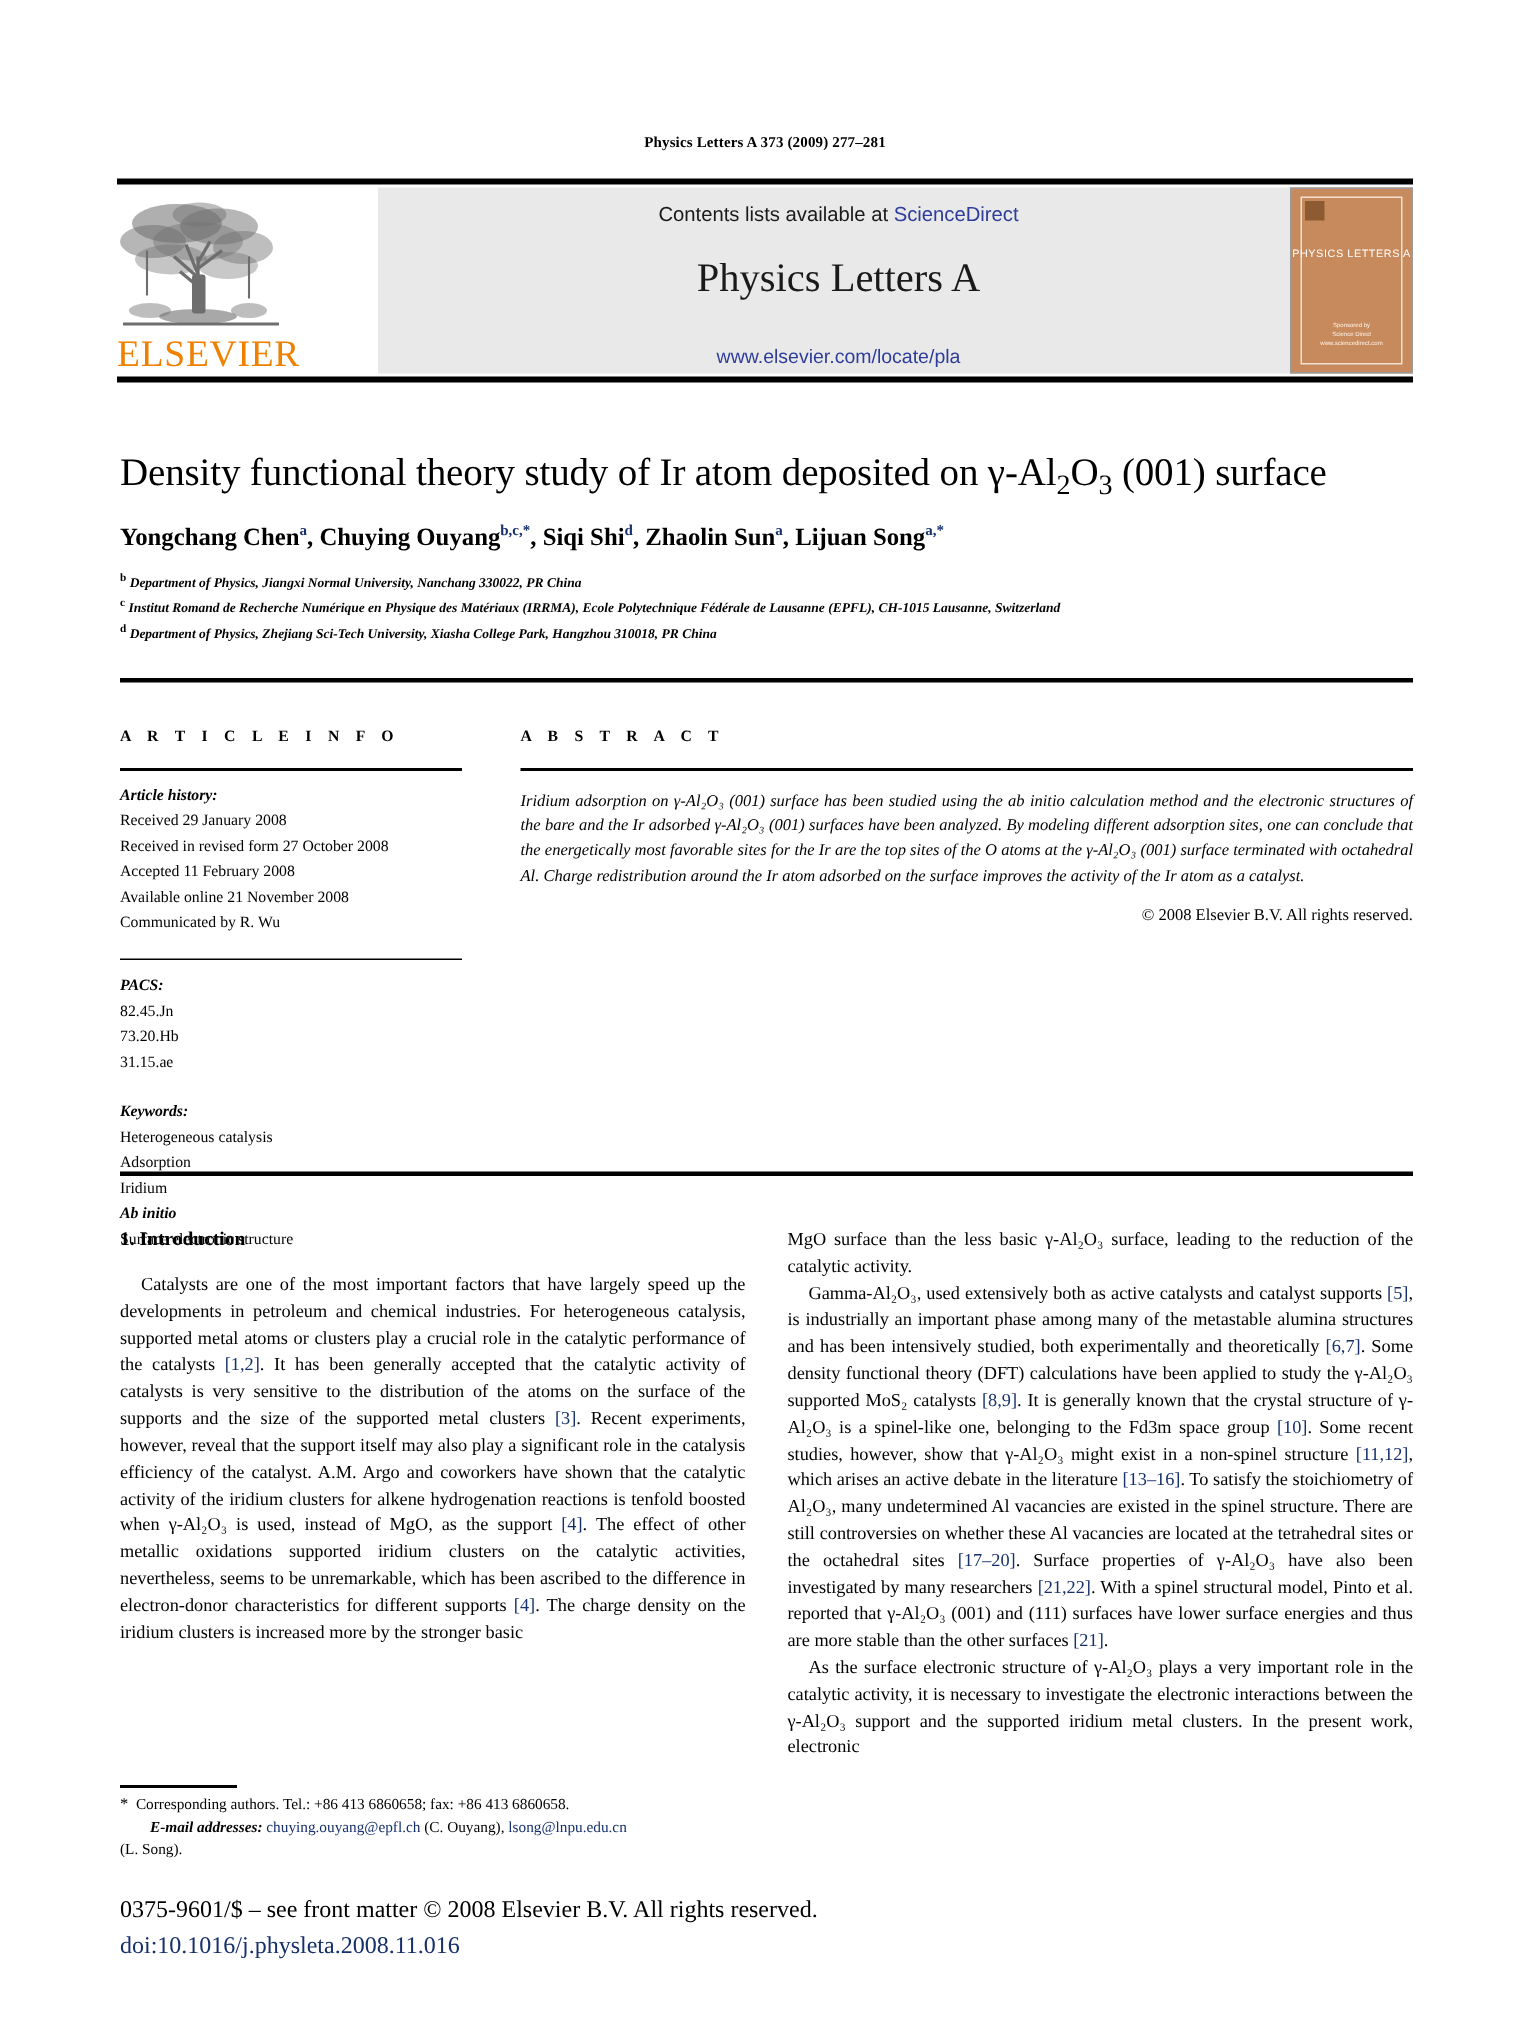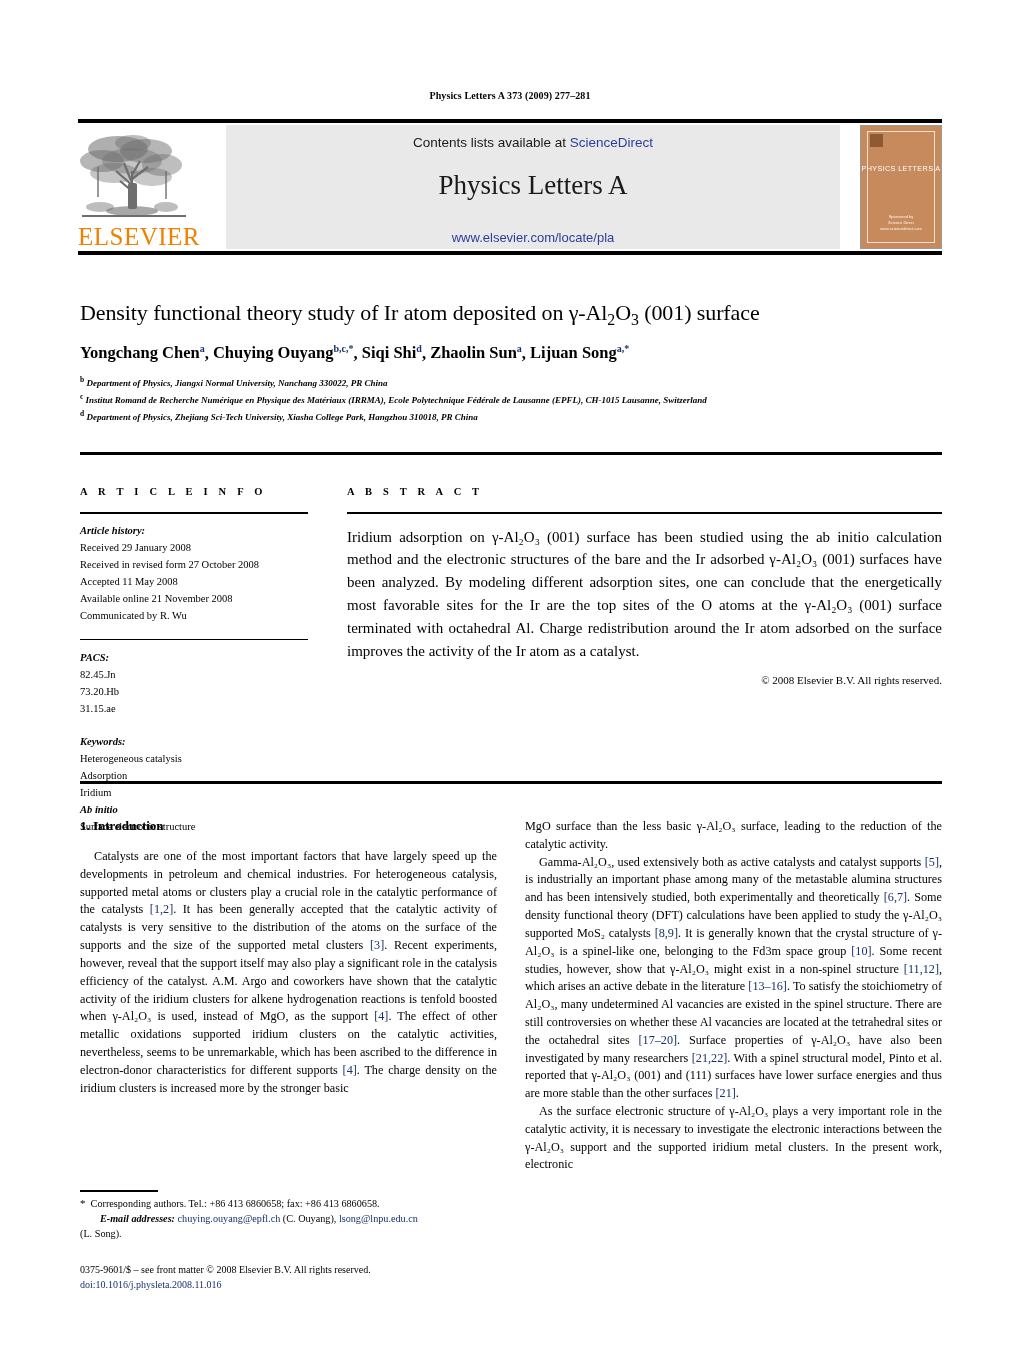--- a/index.html
+++ b/index.html
@@ -36,21 +36,21 @@
     position: absolute; left: 0px; top: 6px; width: 128px; height: 124px;
     display: flex; flex-direction: column; justify-content: flex-end;
   }
   .tree-svg { width: 112px; height: 96px; display:block; }
   .elsevier-word {
     font-family: "Liberation Serif", serif;
     font-size: 25px; font-weight: normal; color: #f08000;
     letter-spacing: .5px; line-height: 1; margin-top: 1px;
   }
   .sd-band {
-    position: absolute; left: 148px; top: 6px; width: 614px; height: 124px;
+    position: absolute; left: 174px; top: 6px; width: 614px; height: 124px;
     background: #e9e9e9;
     display: flex; flex-direction: column; align-items: center;
   }
   .sd-line {
     font-family: "Liberation Sans", sans-serif;
     font-size: 13.5px; color: #1a1a1a; margin-top: 10px;
   }
   .sd-link { color: #2d3d99; }
   .jtitle {
     font-family: "Liberation Serif", serif;
@@ -82,21 +82,21 @@
   .cover-foot {
     position: absolute; left: 0; bottom: 16px; width: 100%;
     text-align: center; color: #fff6ec;
     font-family: "Liberation Sans", sans-serif;
     font-size: 4px; line-height: 1.5;
   }
 
   
   .titleblock { position: absolute; left: 80px; top: 300px; width: 862px; }
   h1.paper-title {
-    margin: 0; font-weight: normal; font-size: 22px;
+    margin: 0; font-weight: normal; font-size: 26px;
     font-family: "Liberation Serif", serif; line-height: 1.15;
     letter-spacing: -0.1px;
   }
   .authors {
     margin-top: 13px; font-size: 16.5px; font-weight: bold;
     font-family: "Liberation Serif", serif;
   }
   .authors sup { font-size: 10px; color: #16306b; font-weight: bold; vertical-align: super; }
   .affils { margin-top: 11px; }
   .affil {
@@ -117,22 +117,22 @@
   }
   .thin-rule { height: 1.6px; background: #000; margin-top: 15px; }
   .ital-lbl { font-style: italic; font-weight: bold; font-size: 10.5px; }
   .info-block { font-size: 10.5px; font-family: "Liberation Serif", serif; line-height: 1.62; }
   .info-block.history { margin-top: 8px; }
   .kw-block { font-size: 10.5px; line-height: 1.62; margin-top: 16px; }
   .kw-italic { font-style: italic; font-weight: bold; }
   .pacs-block { font-size: 10.5px; line-height: 1.62; margin-top: 9px; }
 
   .abstract-text {
-    margin-top: 12px; font-size: 15px; line-height: 1.52;
-    text-align: justify; font-family: "Liberation Serif", serif;
+    margin-top: 12px; font-size: 11px; line-height: 1.52;
+    text-align: justify; font-family: "Liberation Serif", serif; font-style: italic;
   }
   .copyline {
     margin-top: 12px; text-align: right; font-size: 11px;
   }
   .hrule-main2 {
     position: absolute; left: 80px; top: 781px; width: 862px; height: 2.5px; background: #000;
   }
 
   
   .col-left  { position: absolute; left: 80px;  top: 818px; width: 417px; }
@@ -157,21 +157,21 @@
     position: absolute; left: 80px; top: 1196px; width: 420px;
     font-size: 10.2px; line-height: 1.45; font-family: "Liberation Serif", serif;
   }
   .fn-line { padding-left: 20px; text-indent: -20px; }
   .fn-line2 { padding-left: 20px; }
   .fn-star { font-size: 11px; }
   .fn-ital { font-style: italic; font-weight: bold; }
   .fn-mail { color: #16306b; }
   .imprint {
     position: absolute; left: 80px; top: 1262px; width: 480px;
-    font-size: 10px; line-height: 1.5; font-family: "Liberation Serif", serif;
+    font-size: 16px; line-height: 1.5; font-family: "Liberation Serif", serif;
   }
   .doi { color: #16306b; }
   sub { font-size: .72em; }
 </style>
 </head>
 <body>
 
 <div class="page">
 
   <div class="runhead">Physics Letters A 373 (2009) 277–281</div>
@@ -245,21 +245,21 @@
   <div class="hrule-main"></div>
 
   <div class="infocol">
     <div class="sec-head">A R T I C L E    I N F O</div>
     <div class="thin-rule"></div>
 
     <div class="info-block history">
       <div class="ital-lbl">Article history:</div>
       <div>Received 29 January 2008</div>
       <div>Received in revised form 27 October 2008</div>
-      <div>Accepted 11 May 2008</div>
+      <div>Accepted 11 February 2008</div>
       <div>Available online 21 November 2008</div>
       <div>Communicated by R. Wu</div>
     </div>
 
     <div class="thin-rule"></div>
 
     <div class="pacs-block">
       <div class="ital-lbl">PACS:</div>
       <div>82.45.Jn</div>
       <div>73.20.Hb</div>

